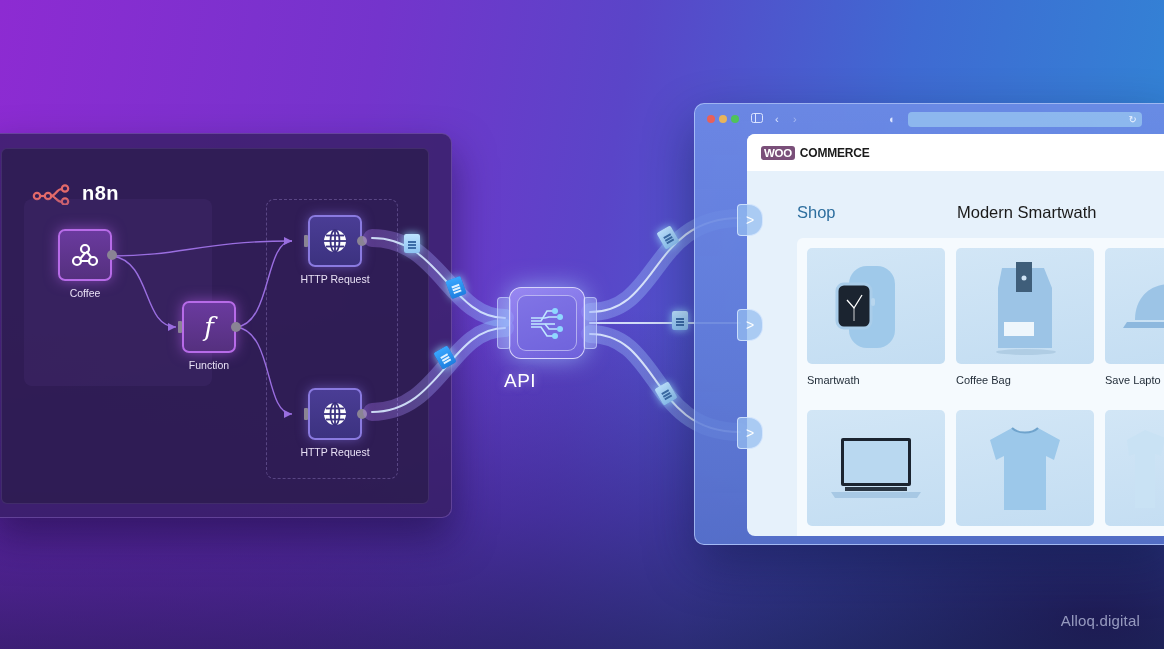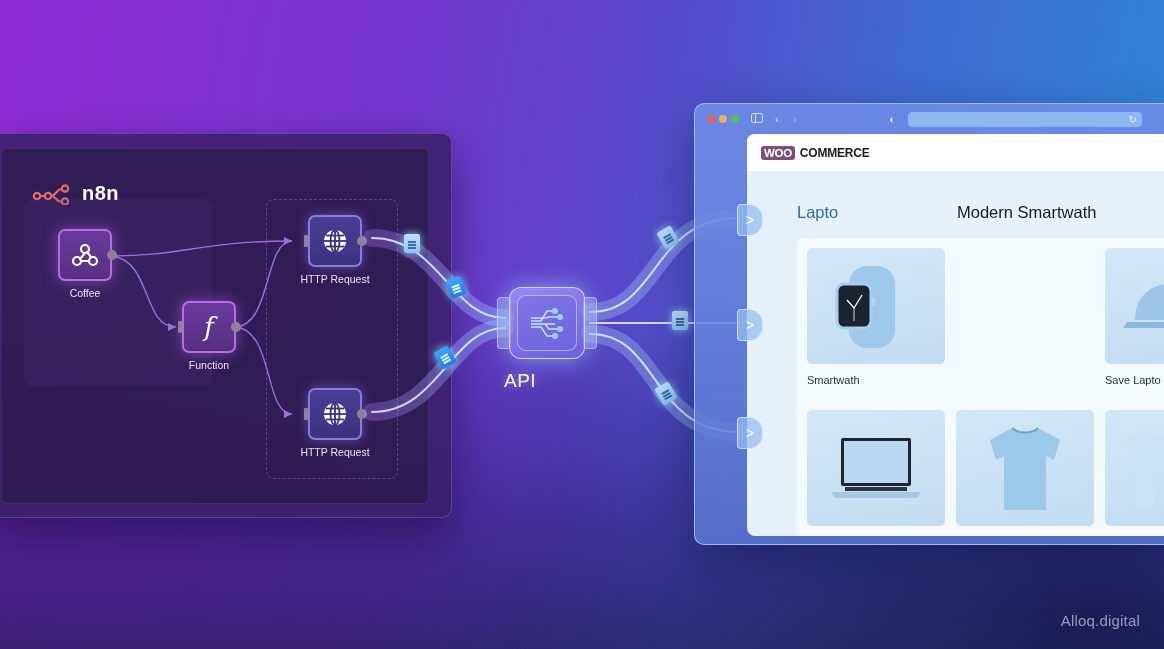--- a/index.html
+++ b/index.html
@@ -341,37 +341,49 @@
   </div>
 
   <div class="page">
     <div class="page-header">
       <div class="woo-logo">
         <span class="woo-badge">WOO</span>
         <span class="woo-text">COMMERCE</span>
       </div>
     </div>
 
-    <span class="shop-title">Lapto</span>
+    <span class="shop-title">Shop</span>
     <span class="section-title">Modern Smartwath</span>
 
     <div class="product-grid">
 
       <div class="product-card" style="left:10px;top:10px;">
         <div class="product-img">
           <svg width="138" height="116" viewBox="0 0 138 116">
             <rect x="42" y="18" width="46" height="82" rx="18" fill="#9fc9ea"></rect>
             <rect x="30" y="36" width="34" height="44" rx="7" fill="#1b2430" stroke="#a9cdea" stroke-width="3"></rect>
             <path d="M40 52 L47 60 L55 47" stroke="#fff" stroke-width="1.3" fill="none"></path>
             <line x1="47" y1="60" x2="47" y2="73" stroke="#fff" stroke-width="0.8"></line>
             <rect x="64" y="50" width="4" height="8" rx="2" fill="#b8d6ee"></rect>
           </svg>
         </div>
         <div class="product-name">Smartwath</div>
       </div>
+      <div class="product-card" style="left:159px;top:10px;">
+        <div class="product-img">
+          <svg width="138" height="116" viewBox="0 0 138 116">
+            <path d="M46 20 L88 20 L96 40 L96 100 L42 100 L42 40 Z" fill="#9cc4e6"></path>
+            <rect x="60" y="14" width="16" height="30" fill="#3f5e7a"></rect>
+            <circle cx="68" cy="30" r="2.5" fill="#cfe3f4"></circle>
+            <rect x="48" y="74" width="30" height="14" fill="#eef6fc"></rect>
+            <ellipse cx="70" cy="104" rx="30" ry="3" fill="#b0cde4"></ellipse>
+          </svg>
+        </div>
+        <div class="product-name">Coffee Bag</div>
+      </div>
       <div class="product-card" style="left:308px;top:10px;">
         <div class="product-img">
           <svg width="138" height="116" viewBox="0 0 138 116">
             <path d="M30 72 C30 40 60 30 80 40 L80 72 Z" fill="#9cc4e6"></path>
             <path d="M22 74 L72 74 L72 80 L18 80 Z" fill="#8db8de"></path>
           </svg>
         </div>
         <div class="product-name">Save Lapto</div>
       </div>
 

